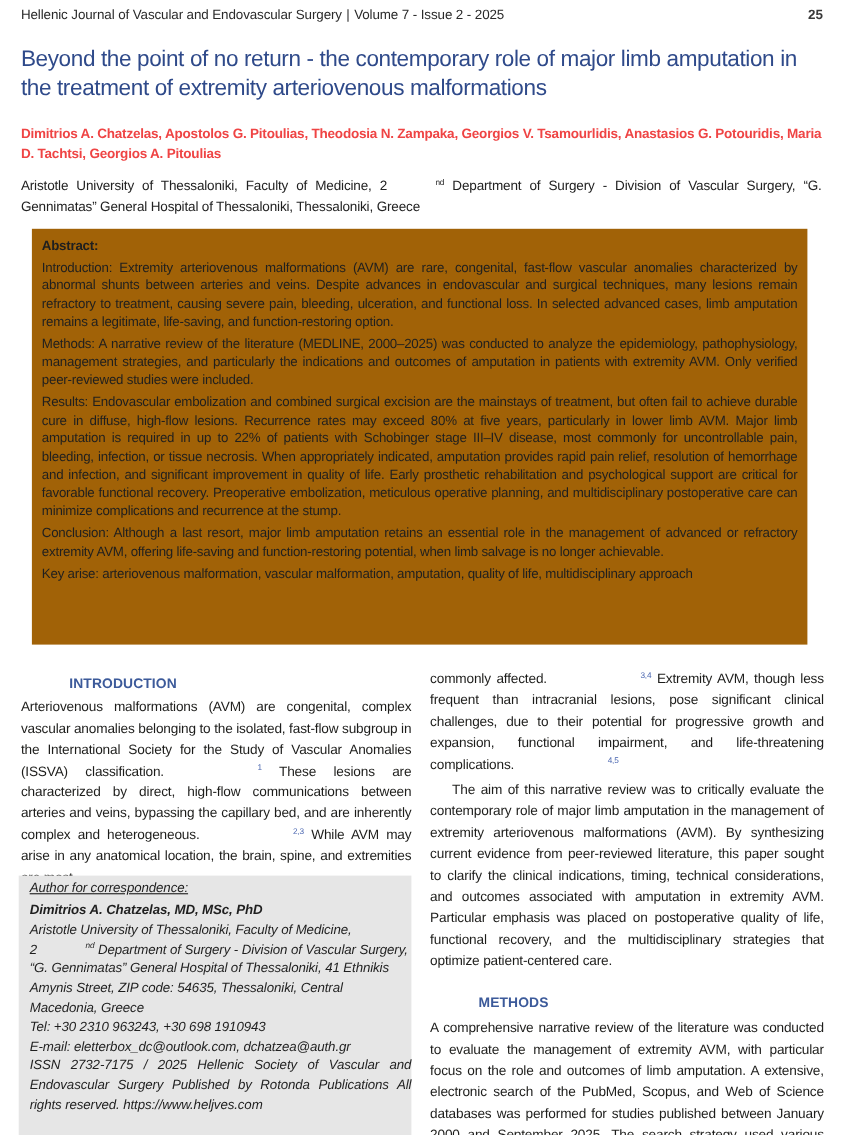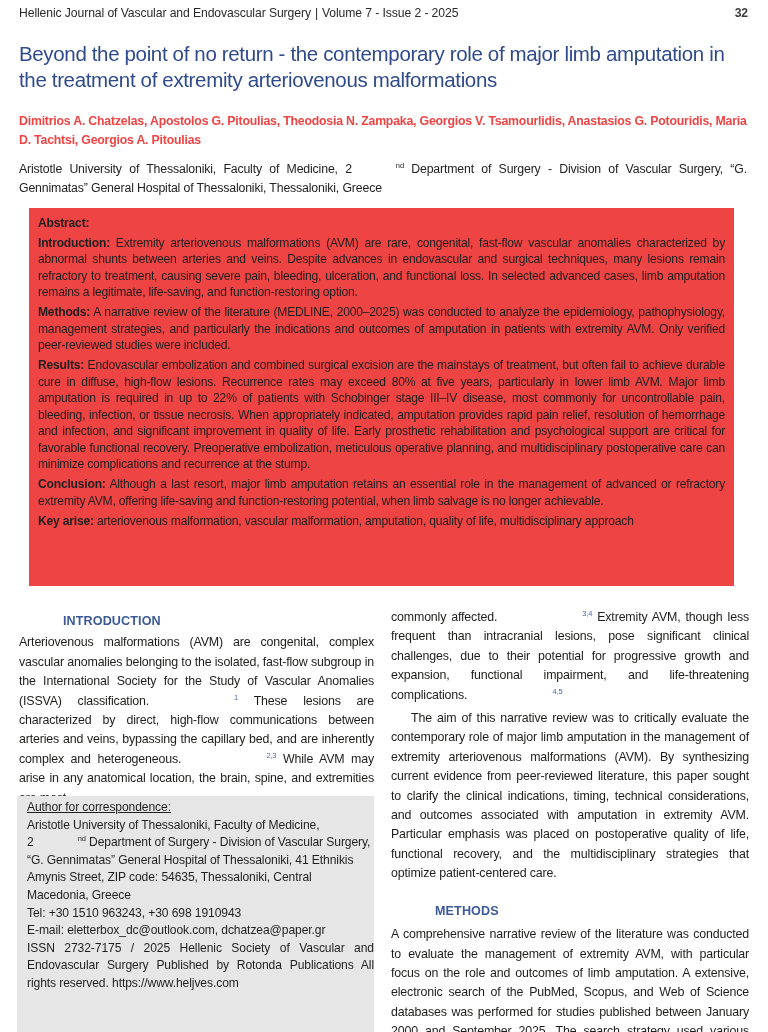--- a/index.html
+++ b/index.html
@@ -29,55 +29,55 @@
   }
   .affiliation {
     position: absolute; left: 19px; top: 160px; width: 728px;
     font-size: 12.3px; line-height: 18.5px; color: #222; text-align: justify;
     letter-spacing: -0.15px;
   }
   sup { font-size: 7.5px; line-height: 0; vertical-align: super; margin-left: 44px; }
   .ref { color: #4a66b0; padding-left: 41px; }
   .abstract-box {
     position: absolute; left: 29px; top: 208px; width: 705px; height: 378px;
-    background: #ef4444; box-sizing: border-box; padding: 7px 9px 0 9px;
+    background: #a16207; box-sizing: border-box; padding: 7px 9px 0 9px;
     font-size: 12.1px; line-height: 16.5px; color: #1f1f1f; letter-spacing: -0.2px;
   }
   .abstract-box .abs-heading { font-weight: bold; margin-bottom: 3px; }
   .abstract-box p { margin: 0 0 3.5px 0; text-align: justify; }
-  .abstract-box b { font-weight: bold; }
+  .abstract-box b { font-weight: normal; }
   .col {
     position: absolute; font-size: 12.4px; line-height: 19.4px; color: #1d1d1b;
     text-align: justify; letter-spacing: -0.15px;
   }
   .col-left { left: 19px; top: 612px; width: 355px; }
   .col-right { left: 391px; top: 608px; width: 358px; }
   .section-heading {
     font-weight: bold; color: #3c5a9a; font-size: 12.6px; margin: 0 0 2px 0; letter-spacing: 0.1px; padding-left: 44px;
   }
   .col p { margin: 0; }
   .indent { text-indent: 20px; margin-top: 4px !important; }
   .methods-heading { margin-top: 18px; margin-bottom: 4px; }
   .corr-box {
     position: absolute; left: 17px; top: 796px; width: 357px; height: 236px;
     background: #e6e6e6; box-sizing: border-box; padding: 3px 0 0 10px;
-    font-size: 12.1px; line-height: 17.6px; color: #1f1f1f; letter-spacing: -0.1px;
+    font-size: 12.1px; line-height: 17.6px; color: #1f1f1f; letter-spacing: -0.1px; font-style: italic;
   }
   .corr-label { text-decoration: underline; }
   .corr-name { font-weight: bold; margin: 2px 0 1px 0; }
   .corr-box .justify { text-align: justify; }
 </style>
 </head>
 <body>
 
 <div class="running-head">
   <span>
     <span>Hellenic Journal of Vascular and Endovascular Surgery</span><span class="sep">|</span><span>Volume 7 - Issue 2 - 2025</span>
   </span>
-  <span class="page-number">32</span>
+  <span class="page-number">25</span>
 </div>
 
 <h1 class="title">Beyond the point of no return - the contemporary role of major limb amputation in the treatment of extremity arteriovenous malformations</h1>
 
 <div class="authors">Dimitrios A. Chatzelas, Apostolos G. Pitoulias, Theodosia N. Zampaka, Georgios V. Tsamourlidis, Anastasios G. Potouridis, Maria D. Tachtsi, Georgios A. Pitoulias</div>
 
 <div class="affiliation"><span>Aristotle University of Thessaloniki, Faculty of Medicine, 2</span><sup>nd</sup><span> Department of Surgery - Division of Vascular Surgery, “G. Gennimatas” General Hospital of Thessaloniki, Thessaloniki, Greece</span></div>
 
 <div class="abstract-box">
   <div class="abs-heading">Abstract:</div>
@@ -88,23 +88,24 @@
   <p><b>Key arise:</b><span> arteriovenous malformation, vascular malformation, amputation, quality of life, multidisciplinary approach</span></p>
 </div>
 
 <div class="col col-left">
   <div class="section-heading">INTRODUCTION</div>
   <p><span>Arteriovenous malformations (AVM) are congenital, complex vascular anomalies belonging to the isolated, fast-flow subgroup in the International Society for the Study of Vascular Anomalies (ISSVA) classification.</span><sup class="ref">1</sup><span> These lesions are characterized by direct, high-flow communications between arteries and veins, bypassing the capillary bed, and are inherently complex and heterogeneous.</span><sup class="ref">2,3</sup><span> While AVM may arise in any anatomical location, the brain, spine, and extremities are most</span></p>
 </div>
 
 <div class="corr-box">
   <div class="corr-label">Author for correspondence:</div>
+  <div class="corr-name">Dimitrios A. Chatzelas, MD, MSc, PhD</div>
   <div><span>Aristotle University of Thessaloniki, Faculty of Medicine, 2</span><sup>nd</sup><span> Department of Surgery - Division of Vascular Surgery, “G. Gennimatas” General Hospital of Thessaloniki, 41 Ethnikis Amynis Street, ZIP code: 54635, Thessaloniki, Central Macedonia, Greece</span></div>
-  <div>Tel: +30 1510 963243, +30 698 1910943</div>
-  <div>E-mail: eletterbox_dc@outlook.com, dchatzea@paper.gr</div>
+  <div>Tel: +30 2310 963243, +30 698 1910943</div>
+  <div>E-mail: eletterbox_dc@outlook.com, dchatzea@auth.gr</div>
   <div class="justify">ISSN 2732-7175 / 2025 Hellenic Society of Vascular and Endovascular Surgery Published by Rotonda Publications All rights reserved. https://www.heljves.com</div>
 </div>
 
 <div class="col col-right">
   <p><span>commonly affected.</span><sup class="ref">3,4</sup><span> Extremity AVM, though less frequent than intracranial lesions, pose significant clinical challenges, due to their potential for progressive growth and expansion, functional impairment, and life-threatening complications.</span><sup class="ref">4,5</sup></p>
   <p class="indent">The aim of this narrative review was to critically evaluate the contemporary role of major limb amputation in the management of extremity arteriovenous malformations (AVM). By synthesizing current evidence from peer-reviewed literature, this paper sought to clarify the clinical indications, timing, technical considerations, and outcomes associated with amputation in extremity AVM. Particular emphasis was placed on postoperative quality of life, functional recovery, and the multidisciplinary strategies that optimize patient-centered care.</p>
   <div class="section-heading methods-heading">METHODS</div>
   <p>A comprehensive narrative review of the literature was conducted to evaluate the management of extremity AVM, with particular focus on the role and outcomes of limb amputation. A extensive, electronic search of the PubMed, Scopus, and Web of Science databases was performed for studies published between January 2000 and September 2025. The search strategy used various combinations of the following keywords: “arte-</p>
 </div>
 

